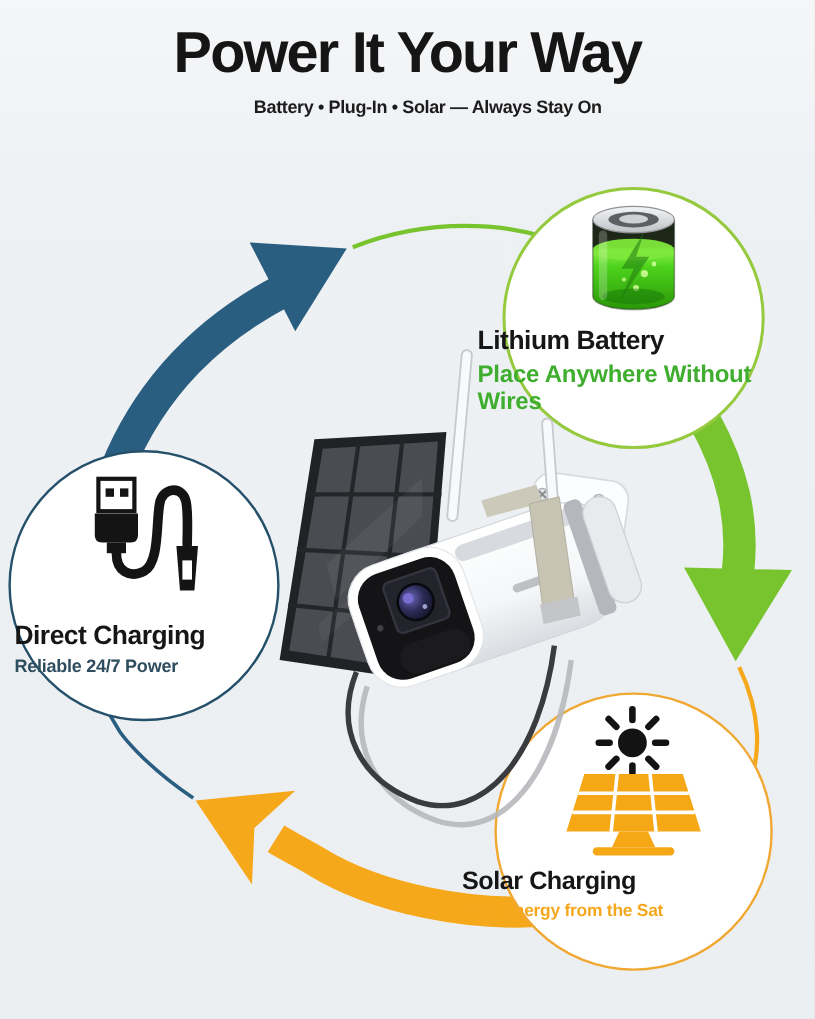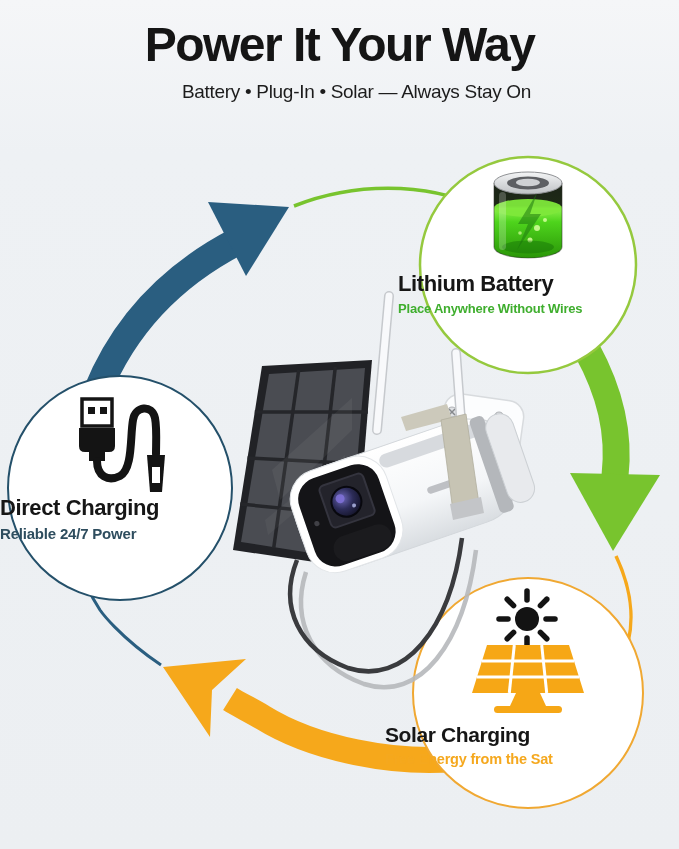--- a/index.html
+++ b/index.html
@@ -8,29 +8,29 @@
     background:linear-gradient(180deg,#f5f6f8 0%,#eef1f4 18%,#eceff2 100%);
     font-family:"Liberation Sans",sans-serif;
   }
   .stage svg.art{position:absolute;left:0;top:0;width:679px;height:849px;}
   .header{position:absolute;left:0;top:20px;width:679px;text-align:center;z-index:5;}
   .header h1{
     margin:0;font-size:48px;line-height:1.05;font-weight:700;color:#151515;
     letter-spacing:-1.5px;
   }
   .header .sub{
-    margin-top:11px;font-size:19px;font-weight:400;color:#1c1c1c;letter-spacing:-0.3px;padding-left:34px;
+    margin-top:11px;font-size:15px;font-weight:700;color:#1c1c1c;letter-spacing:-0.3px;padding-left:34px;
   }
   .clabel{position:absolute;text-align:left;z-index:6;}
   .clabel .t{font-weight:700;color:#161616;letter-spacing:-0.4px;}
   .clabel .s{font-weight:700;margin-top:4px;letter-spacing:-0.2px;}
   .clabel.battery{left:398px;top:271px;width:260px;}
   .clabel.battery .t{font-size:22px;}
-  .clabel.battery .s{font-size:13px;color:#3fae2e;}
-  .clabel.direct{left:0px;top:495px;width:240px;}
+  .clabel.battery .s{font-size:20px;color:#3fae2e;}
+  .clabel.direct{left:0px;top:517px;width:240px;padding-left:12px;}
   .clabel.direct .t{font-size:22px;}
   .clabel.direct .s{font-size:15px;color:#2e4d5e;}
   .clabel.solar{left:385px;top:723px;width:260px;}
   .clabel.solar .t{font-size:21px;}
   .clabel.solar .s{font-size:14.5px;color:#f5a81e;}
 </style>
 </head>
 <body>
 
 <div class="stage">

